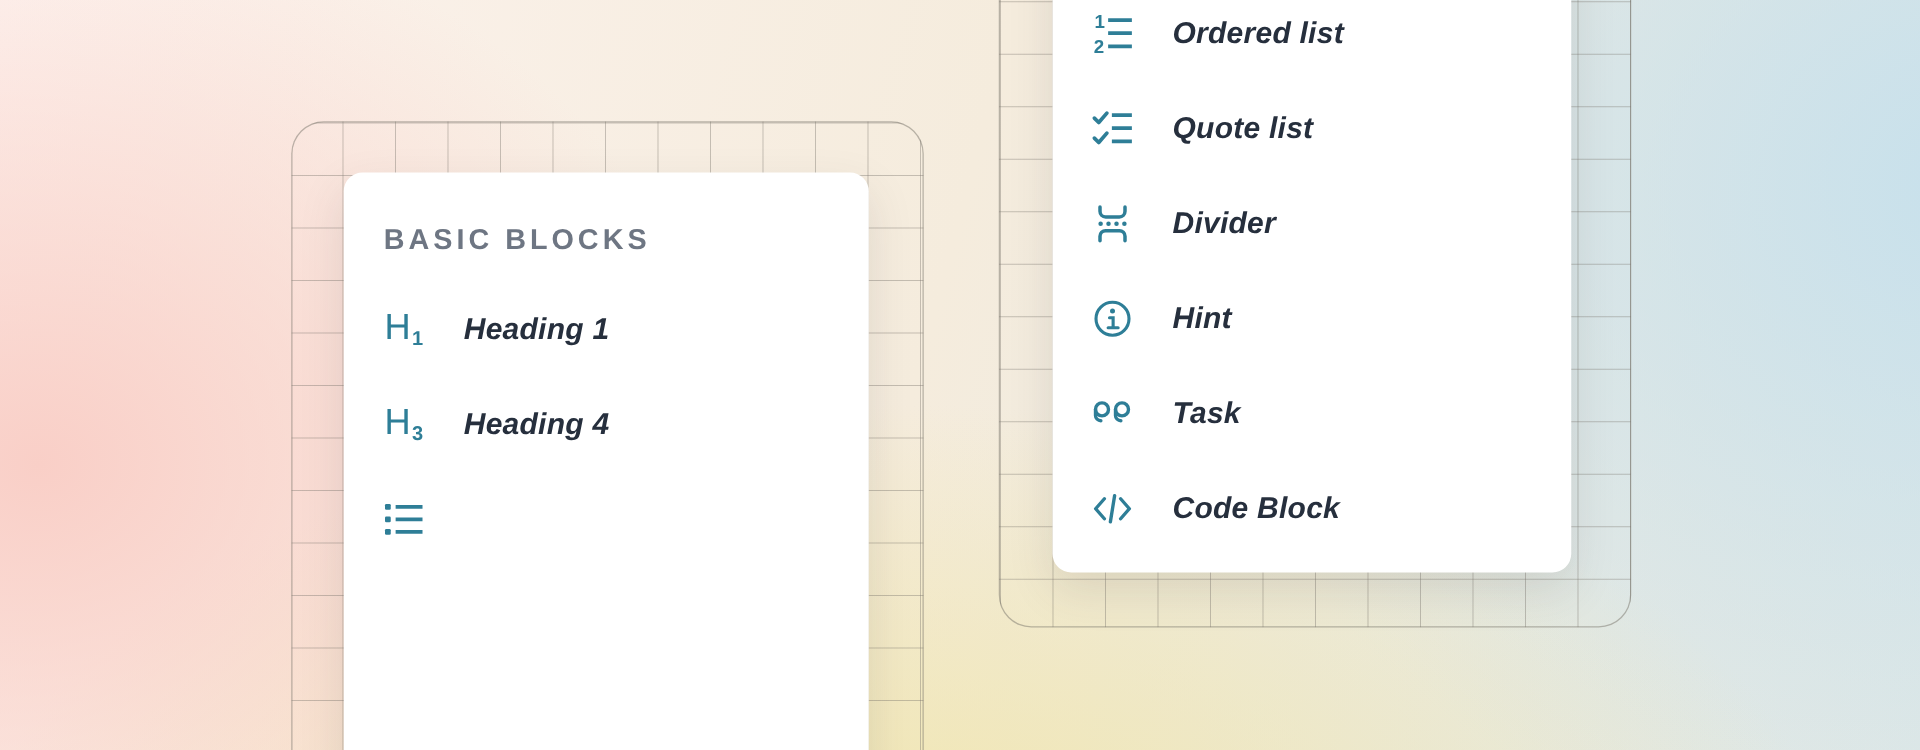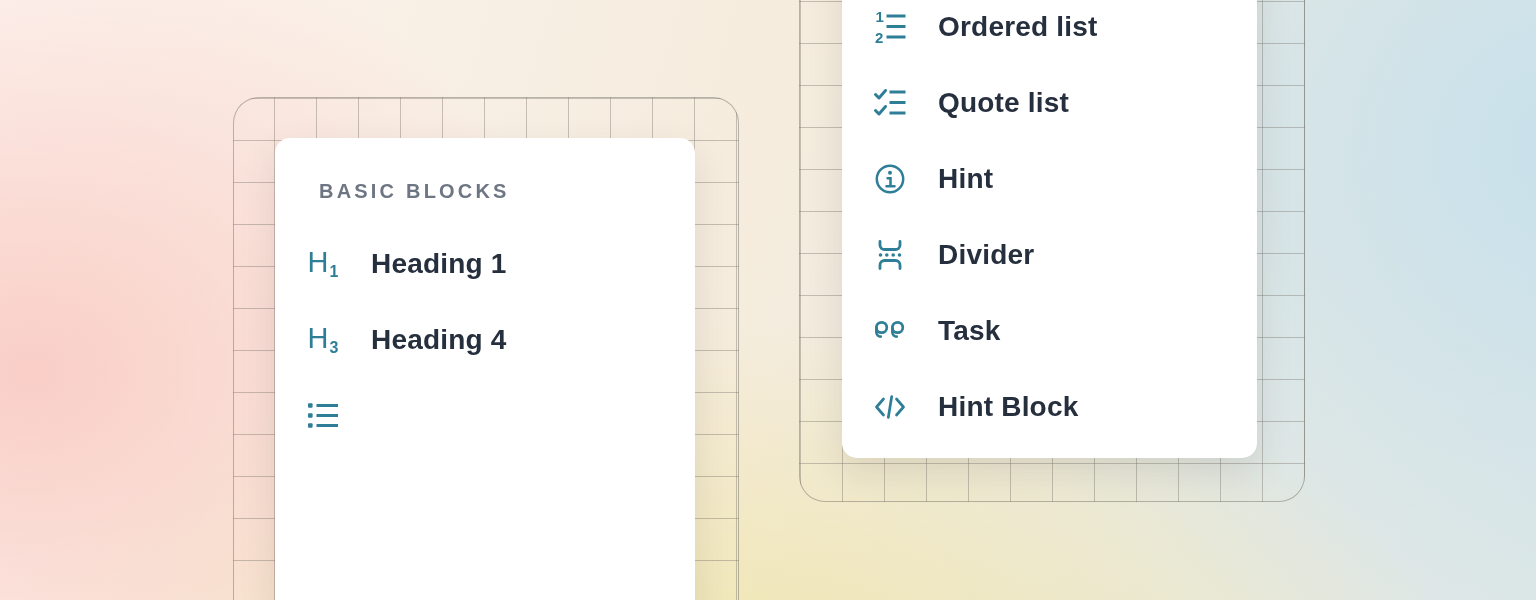--- a/index.html
+++ b/index.html
@@ -23,36 +23,36 @@
   }
   .grid-left{left:233px;top:97px;width:504px;height:540px;background-position:40px 0;}
   .grid-right{left:799px;top:-44px;width:504px;height:544px;background-position:0 2px;}
   .card{
     position:absolute;background:#fff;border-radius:15px;
     box-shadow:0 14px 36px rgba(70,60,60,.13);
   }
   .card-left{left:275px;top:138px;width:420px;height:520px;}
   .card-right{left:842px;top:-60px;width:415px;height:518px;}
   .card-header{
-    margin:42px 0 0 44px;
-    font-size:20px;font-weight:700;letter-spacing:3.2px;
+    margin:42px 0 0 32px;
+    font-size:23px;font-weight:700;letter-spacing:3.2px;
     line-height:22px;color:var(--header,#6E7683);
   }
   .card-left .items{margin-top:24px;}
   .card-right .items{padding-top:49px;}
   .menu-item{height:76px;display:flex;align-items:center;padding-left:31px;cursor:pointer;}
   .menu-icon{
     width:34px;height:34px;flex:0 0 34px;margin-right:31px;
     display:flex;align-items:center;justify-content:center;
     color:var(--teal,#2E7E97);
   }
   .menu-icon svg{display:block;}
   .menu-label{
-    font-size:28px;font-weight:600;color:var(--label,#262F3D);
-    letter-spacing:.2px;white-space:nowrap;
+    font-size:24px;font-weight:600;color:var(--label,#262F3D);
+    letter-spacing:.2px;white-space:nowrap;font-style:italic;
   }
   .h-glyph{
     font-family:Liberation Sans, sans-serif;
     font-size:29px;font-weight:500;line-height:1;color:var(--teal,#2E7E97);
   }
   .h-glyph sub{font-size:16px;font-weight:700;margin-left:1px;vertical-align:-5px;}
 </style>
 </head>
 <body>
 
@@ -122,43 +122,43 @@
                 <path d="M16.5 16.5h16"></path>
                 <path d="M16.5 27h16"></path>
               </g>
             </svg>
           </span>
           <span class="menu-label">Quote list</span>
         </div>
         <div class="menu-item">
           <span class="menu-icon">
             <svg width="34" height="34" viewBox="0 0 34 34" fill="none" xmlns="http://www.w3.org/2000/svg">
-              <circle cx="17" cy="17" r="13.2" stroke="currentColor" stroke-width="2.5"></circle>
-              <circle cx="17" cy="10.8" r="2" fill="currentColor"></circle>
-              <path d="M14.6 16.2h2.9v7.6 M13.5 24.2h8" stroke="currentColor" stroke-width="2.5" stroke-linecap="round"></path>
-            </svg>
-          </span>
-          <span class="menu-label">Hint</span>
-        </div>
-        <div class="menu-item">
-          <span class="menu-icon">
-            <svg width="34" height="34" viewBox="0 0 34 34" fill="none" xmlns="http://www.w3.org/2000/svg">
               <g stroke="currentColor" stroke-width="2.8" stroke-linecap="round">
                 <path d="M7 3.5 V7 a4.5 4.5 0 0 0 4.5 4.5 h11 a4.5 4.5 0 0 0 4.5 -4.5 V3.5"></path>
                 <path d="M7 30.5 V27 a4.5 4.5 0 0 1 4.5 -4.5 h11 a4.5 4.5 0 0 1 4.5 4.5 v3.5"></path>
               </g>
               <g fill="currentColor">
                 <circle cx="7.5" cy="17" r="1.8"></circle>
                 <circle cx="13.8" cy="17" r="1.8"></circle>
                 <circle cx="20.2" cy="17" r="1.8"></circle>
                 <circle cx="26.5" cy="17" r="1.8"></circle>
               </g>
             </svg>
           </span>
           <span class="menu-label">Divider</span>
+        </div>
+        <div class="menu-item">
+          <span class="menu-icon">
+            <svg width="34" height="34" viewBox="0 0 34 34" fill="none" xmlns="http://www.w3.org/2000/svg">
+              <circle cx="17" cy="17" r="13.2" stroke="currentColor" stroke-width="2.5"></circle>
+              <circle cx="17" cy="10.8" r="2" fill="currentColor"></circle>
+              <path d="M14.6 16.2h2.9v7.6 M13.5 24.2h8" stroke="currentColor" stroke-width="2.5" stroke-linecap="round"></path>
+            </svg>
+          </span>
+          <span class="menu-label">Hint</span>
         </div>
         <div class="menu-item">
           <span class="menu-icon">
             <svg width="34" height="34" viewBox="0 0 34 34" fill="none" xmlns="http://www.w3.org/2000/svg">
               <g stroke="currentColor" stroke-width="2.7" stroke-linecap="round">
                 <circle cx="8.6" cy="13.5" r="5.2"></circle>
                 <path d="M3.4 13.5 v4.8 a4.3 4.3 0 0 0 4.3 4.3"></path>
                 <circle cx="24.6" cy="13.5" r="5.2"></circle>
                 <path d="M19.4 13.5 v4.8 a4.3 4.3 0 0 0 4.3 4.3"></path>
               </g>
@@ -169,17 +169,17 @@
         <div class="menu-item">
           <span class="menu-icon">
             <svg width="34" height="34" viewBox="0 0 34 34" fill="none" xmlns="http://www.w3.org/2000/svg">
               <g stroke="currentColor" stroke-width="2.7" stroke-linecap="round" stroke-linejoin="round">
                 <path d="M10.5 9 3.5 17 10.5 25"></path>
                 <path d="M23.5 9 30.5 17 23.5 25"></path>
                 <path d="M18.7 6.5 15.3 27.5"></path>
               </g>
             </svg>
           </span>
-          <span class="menu-label">Hint Block</span>
+          <span class="menu-label">Code Block</span>
         </div>
       </div>
   </div>
 </div>
 
 </body></html>

